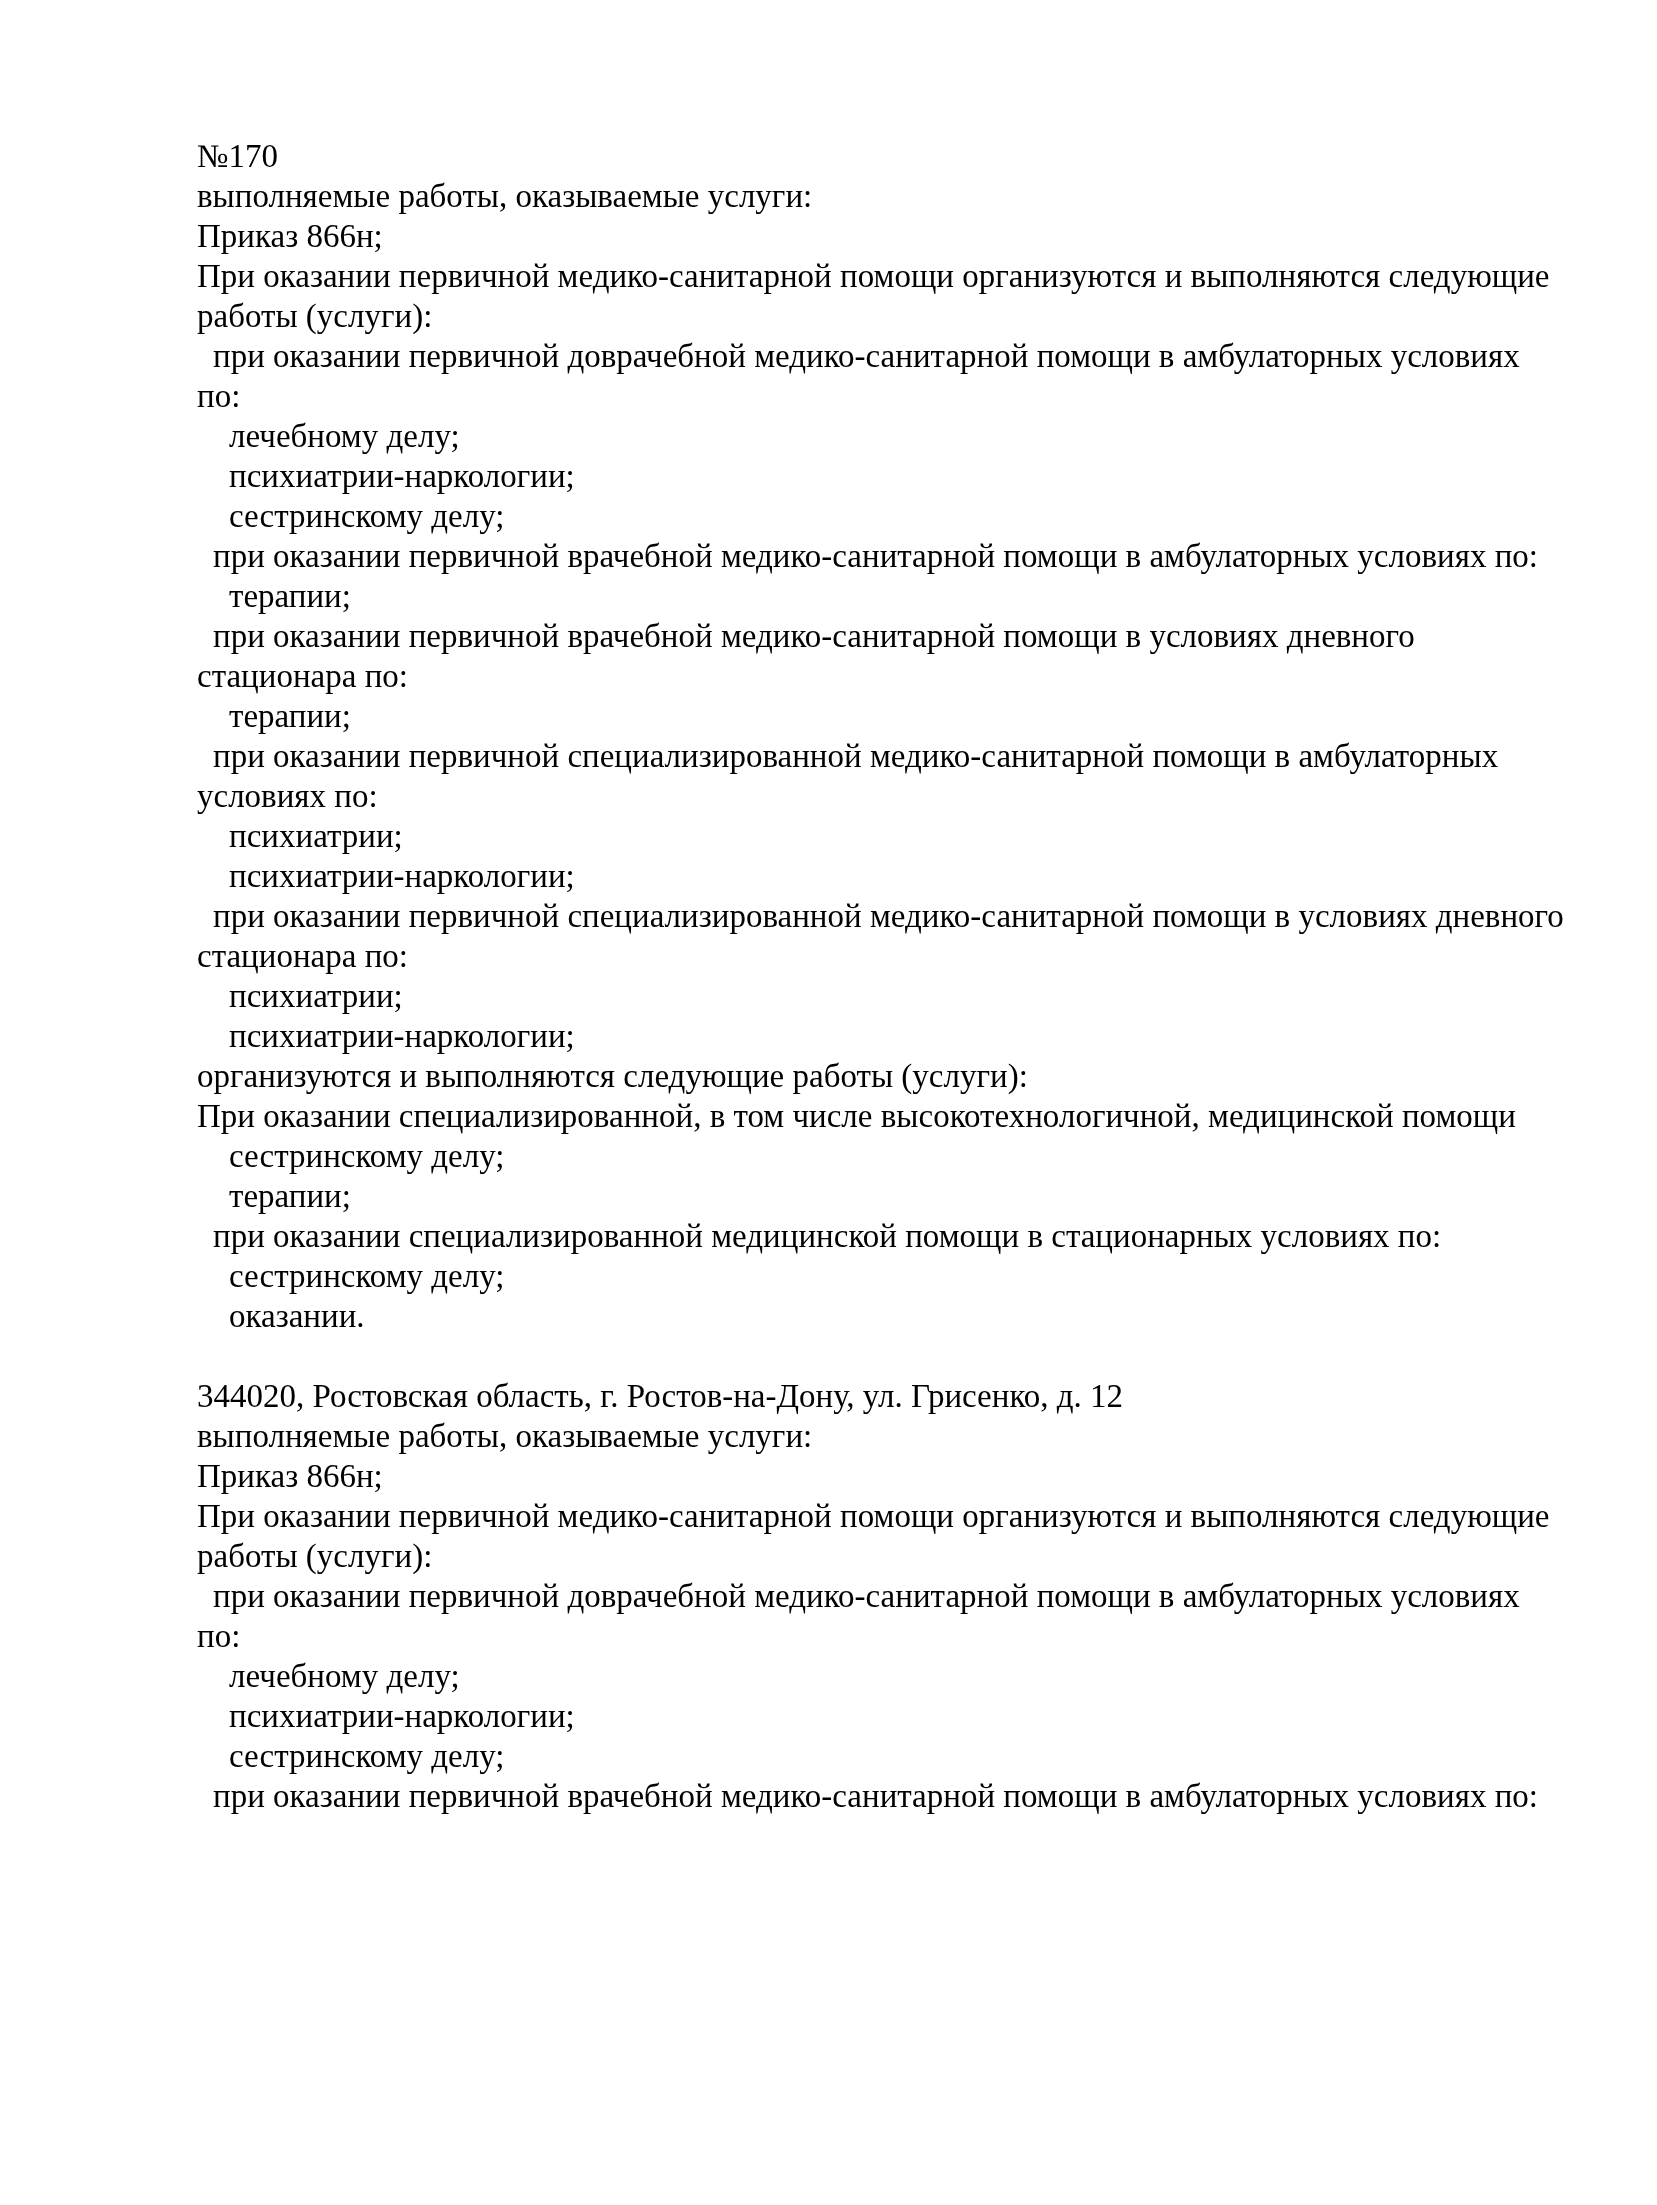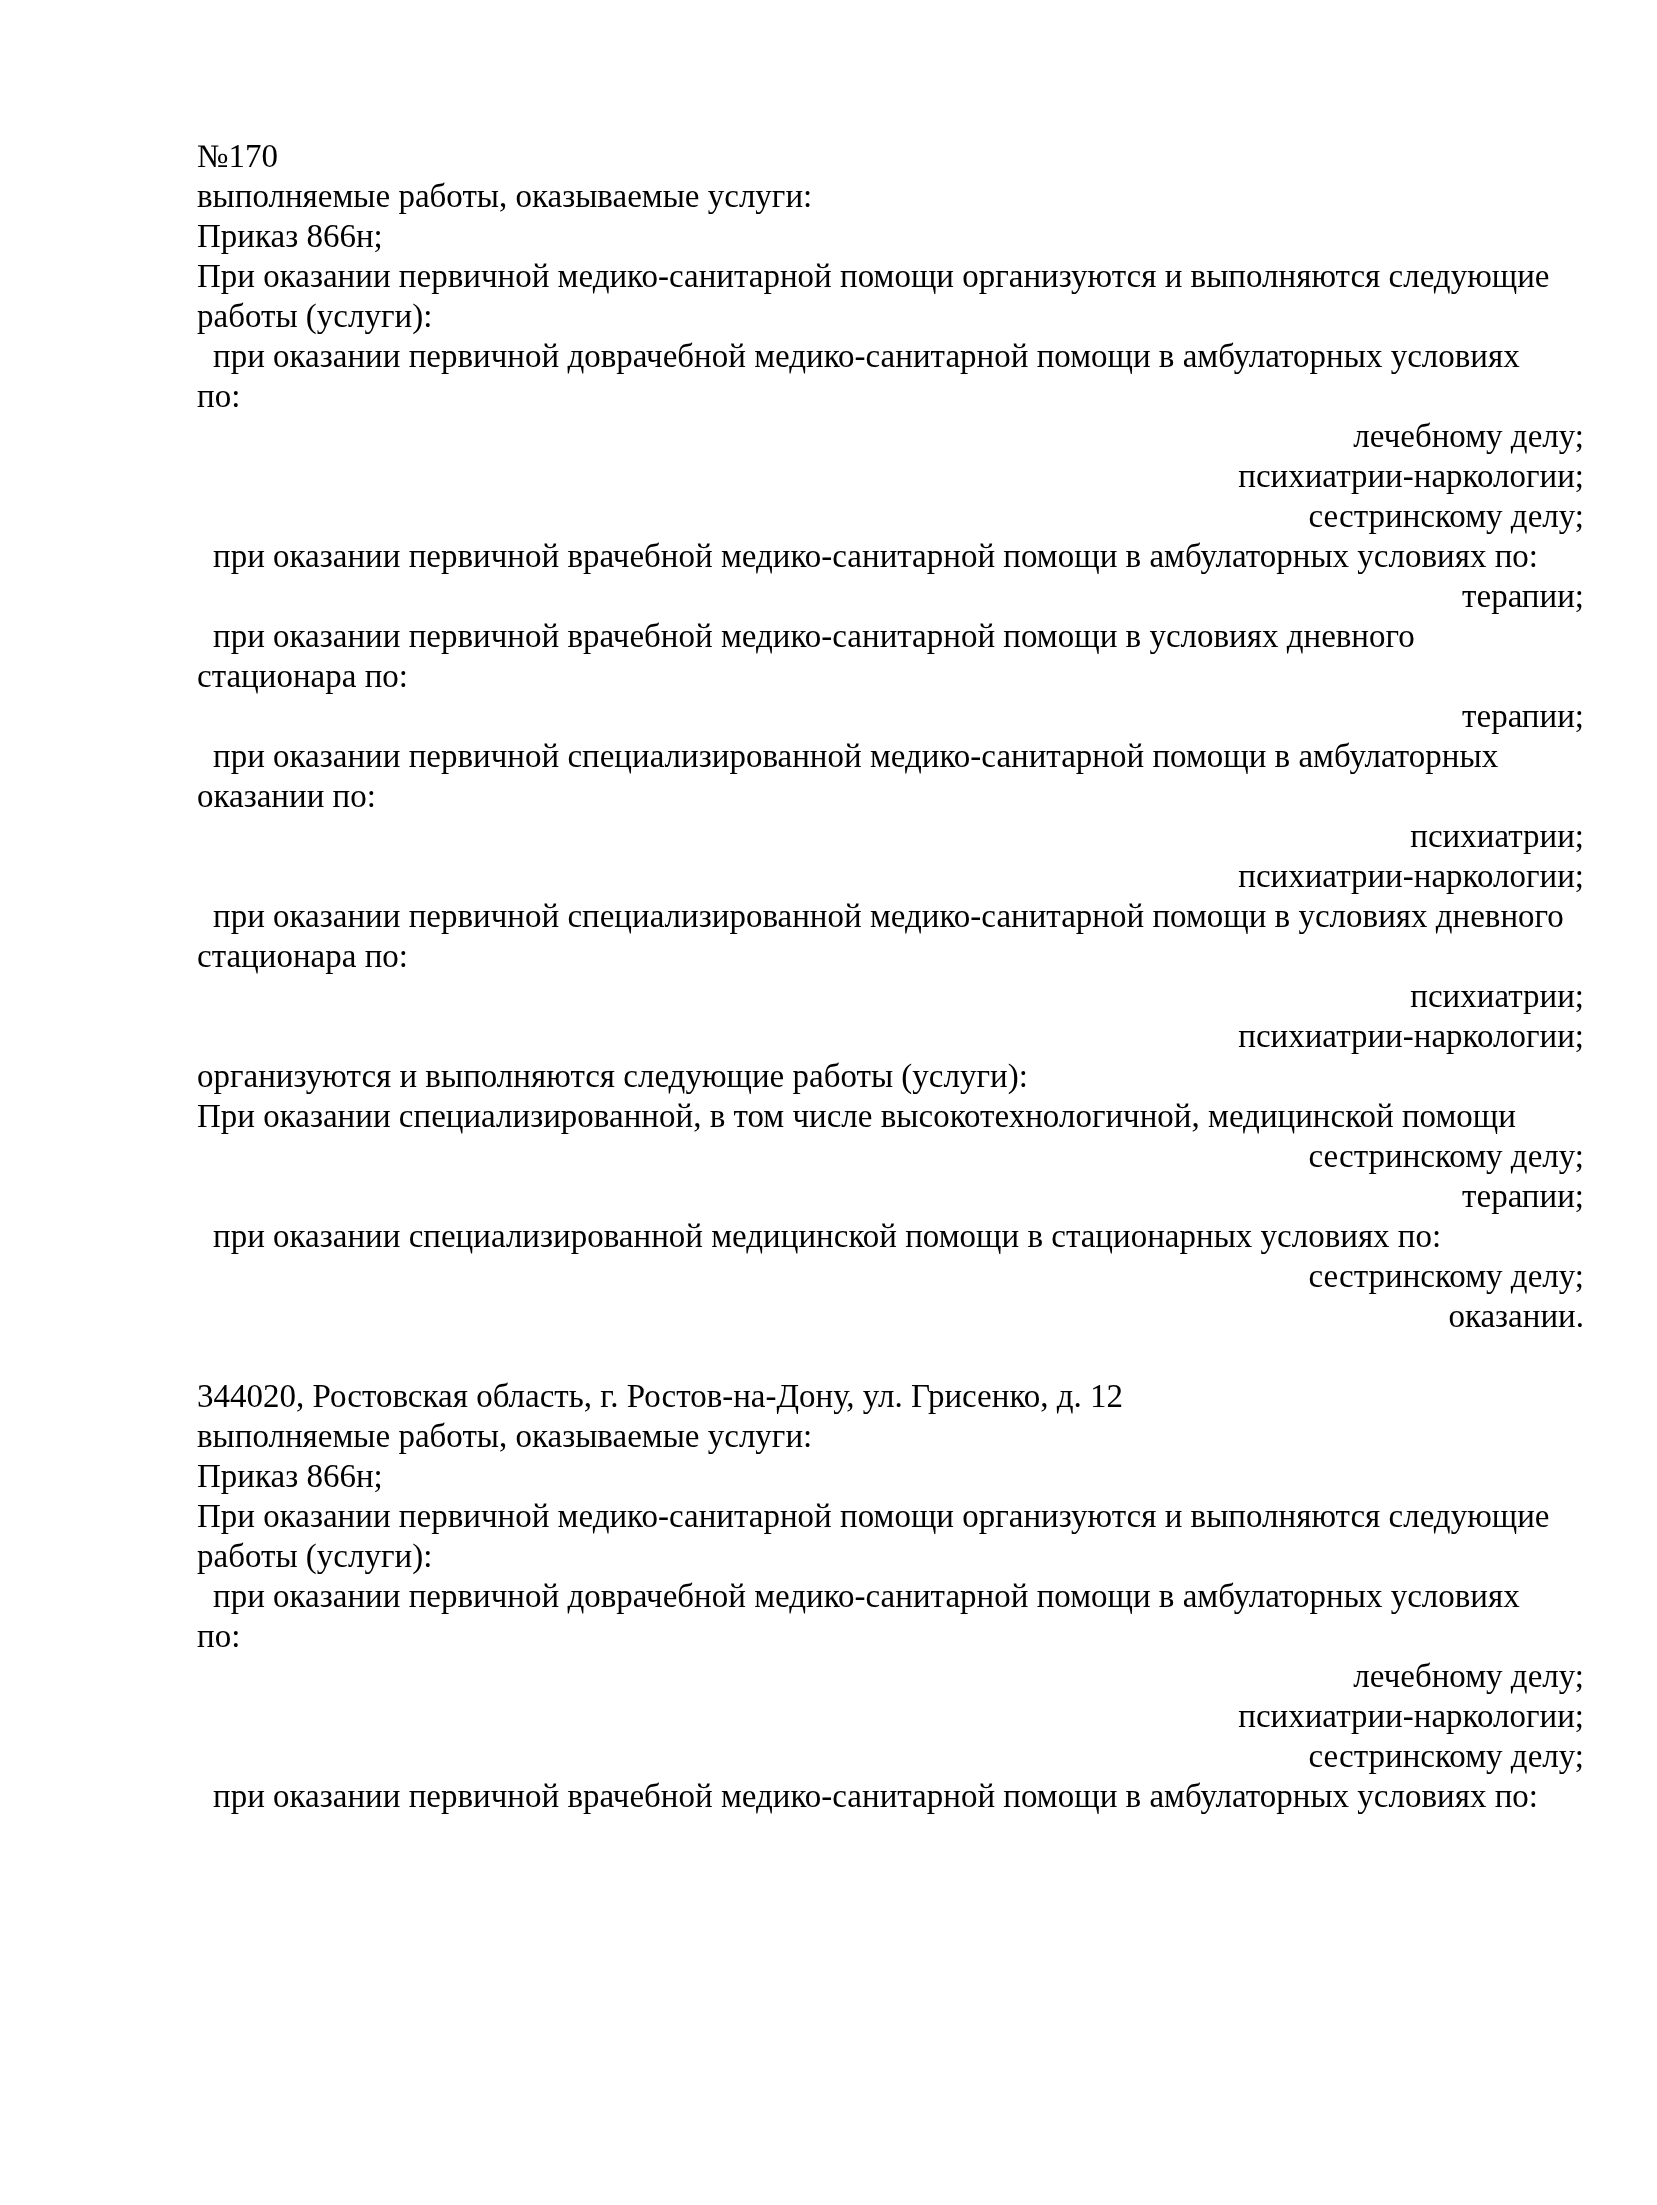--- a/index.html
+++ b/index.html
@@ -23,21 +23,21 @@
     left: 197px;
     top: 136px;
     width: 1387px;
   }
   .line {
     white-space: pre;
     min-height: 40px;
   }
   .indent-0 { padding-left: 0; }
   .indent-1 { padding-left: 16px; }
-  .indent-2 { padding-left: 32px; text-align: right; }
+  .indent-2 { padding-left: 32px; }
 </style>
 </head>
 <body>
 
 <div class="page">
   <div class="content" id="doc-lines">
       <div class="line indent-0">№170</div>
       <div class="line indent-0">выполняемые работы, оказываемые услуги:</div>
       <div class="line indent-0">Приказ 866н;</div>
       <div class="line indent-0">При оказании первичной медико-санитарной помощи организуются и выполняются следующие</div>
@@ -46,21 +46,21 @@
       <div class="line indent-0">по:</div>
       <div class="line indent-2">лечебному делу;</div>
       <div class="line indent-2">психиатрии-наркологии;</div>
       <div class="line indent-2">сестринскому делу;</div>
       <div class="line indent-1">при оказании первичной врачебной медико-санитарной помощи в амбулаторных условиях по:</div>
       <div class="line indent-2">терапии;</div>
       <div class="line indent-1">при оказании первичной врачебной медико-санитарной помощи в условиях дневного</div>
       <div class="line indent-0">стационара по:</div>
       <div class="line indent-2">терапии;</div>
       <div class="line indent-1">при оказании первичной специализированной медико-санитарной помощи в амбулаторных</div>
-      <div class="line indent-0">оказании по:</div>
+      <div class="line indent-0">условиях по:</div>
       <div class="line indent-2">психиатрии;</div>
       <div class="line indent-2">психиатрии-наркологии;</div>
       <div class="line indent-1">при оказании первичной специализированной медико-санитарной помощи в условиях дневного</div>
       <div class="line indent-0">стационара по:</div>
       <div class="line indent-2">психиатрии;</div>
       <div class="line indent-2">психиатрии-наркологии;</div>
       <div class="line indent-0">организуются и выполняются следующие работы (услуги):</div>
       <div class="line indent-0">При оказании специализированной, в том числе высокотехнологичной, медицинской помощи</div>
       <div class="line indent-2">сестринскому делу;</div>
       <div class="line indent-2">терапии;</div>

